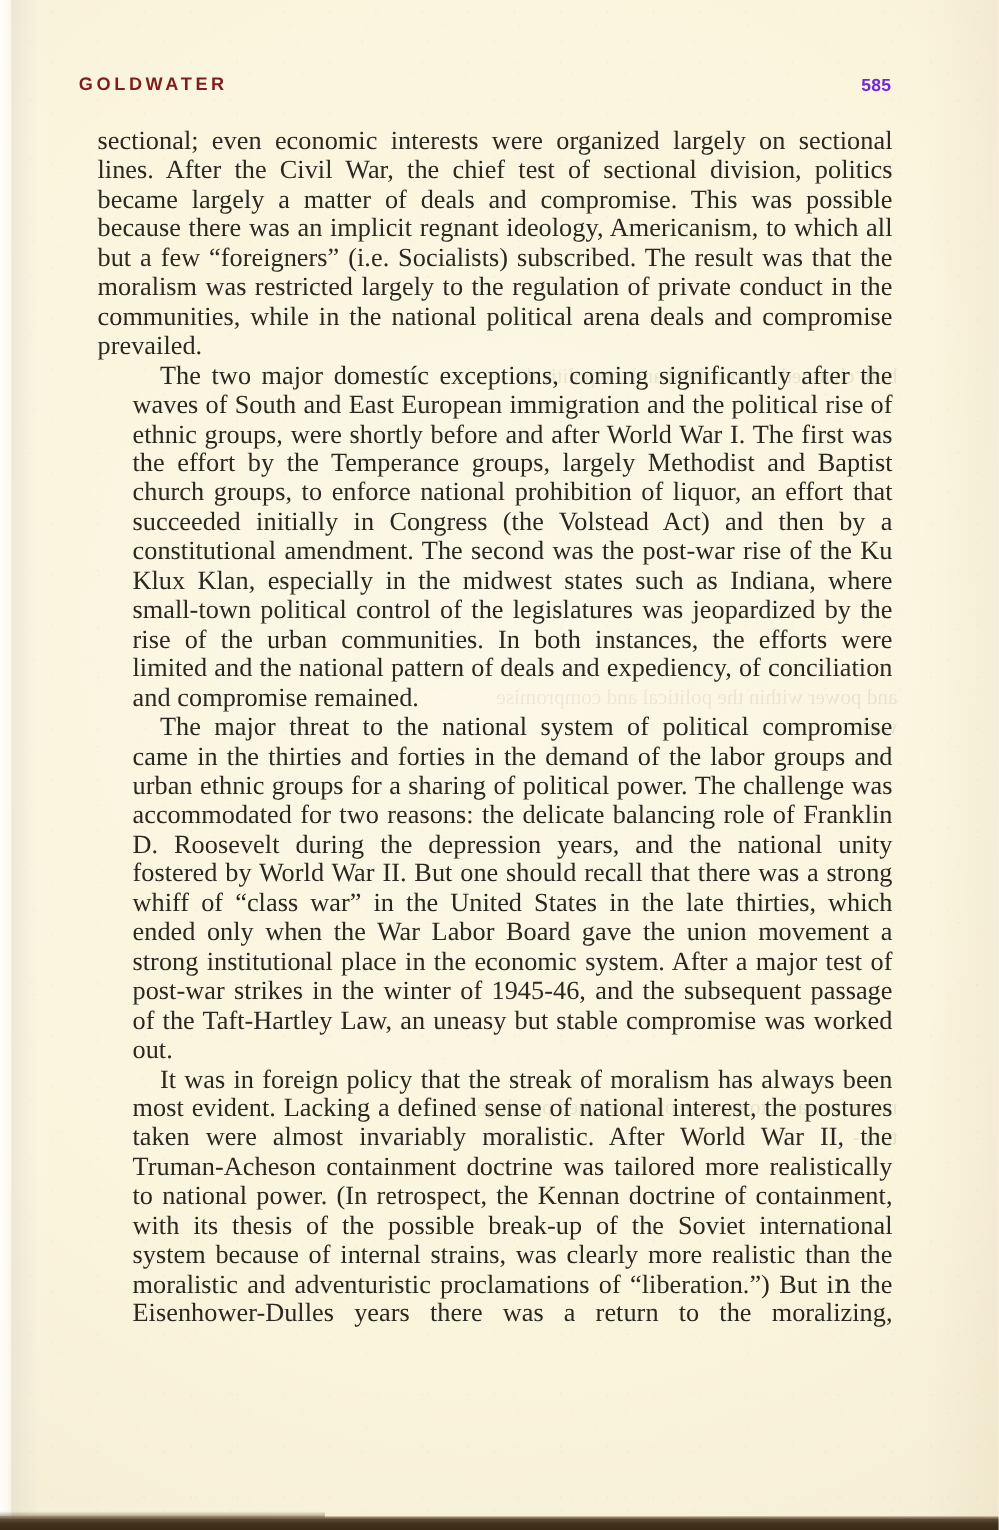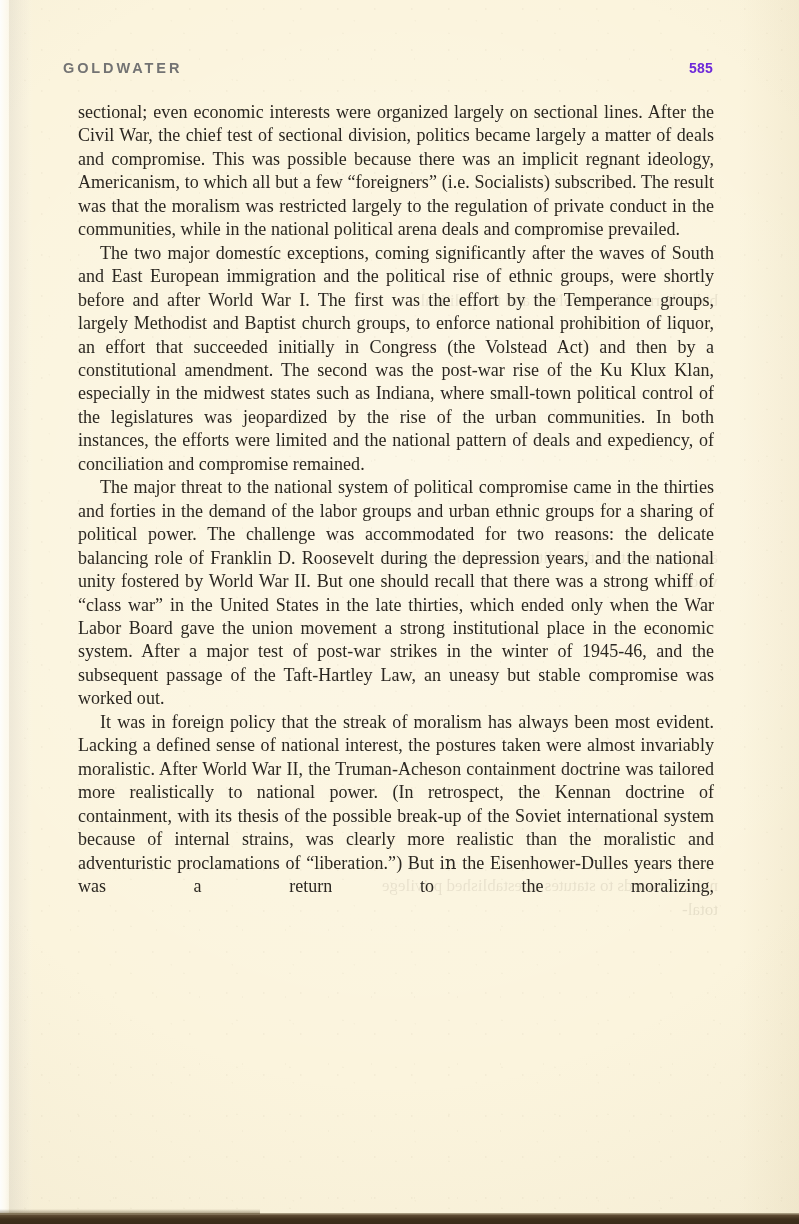--- a/index.html
+++ b/index.html
@@ -77,21 +77,21 @@
     height: 22px;
   }
   .head-title {
     position: absolute;
     left: 0;
     top: 0;
     font-family: "Liberation Sans", "DejaVu Sans", sans-serif;
     font-weight: 700;
     font-size: 14.5px;
     letter-spacing: 2.9px;
-    color: #737373;
+    color: #7f1d1d;
     line-height: 20px;
   }
   .head-folio {
     position: absolute;
     right: 0;
     top: 0;
     font-family: "Liberation Sans", "DejaVu Sans", sans-serif;
     font-weight: 700;
     font-size: 14px;
     letter-spacing: 0.2px;
@@ -102,30 +102,31 @@
   
   #text-block {
     position: absolute;
     left: 78px;
     top: 101px;
     width: 636px;
   }
   .para {
     margin: 0;
     color: #2b2721;
-    font-size: 18px;
+    font-size: 21px;
     line-height: 23.45px;
     text-align: justify;
     text-align-last: left;
     letter-spacing: 0.04px;
     word-spacing: 0.1px;
     -webkit-font-smoothing: antialiased;
   }
   .para + .para {
     text-indent: 22px;
+    margin-left: 28px;
   }
   .para.last-justified {
     text-align-last: justify;
   }
 
   
   #bleed-through {
     position: absolute;
     left: 78px;
     top: 101px;

